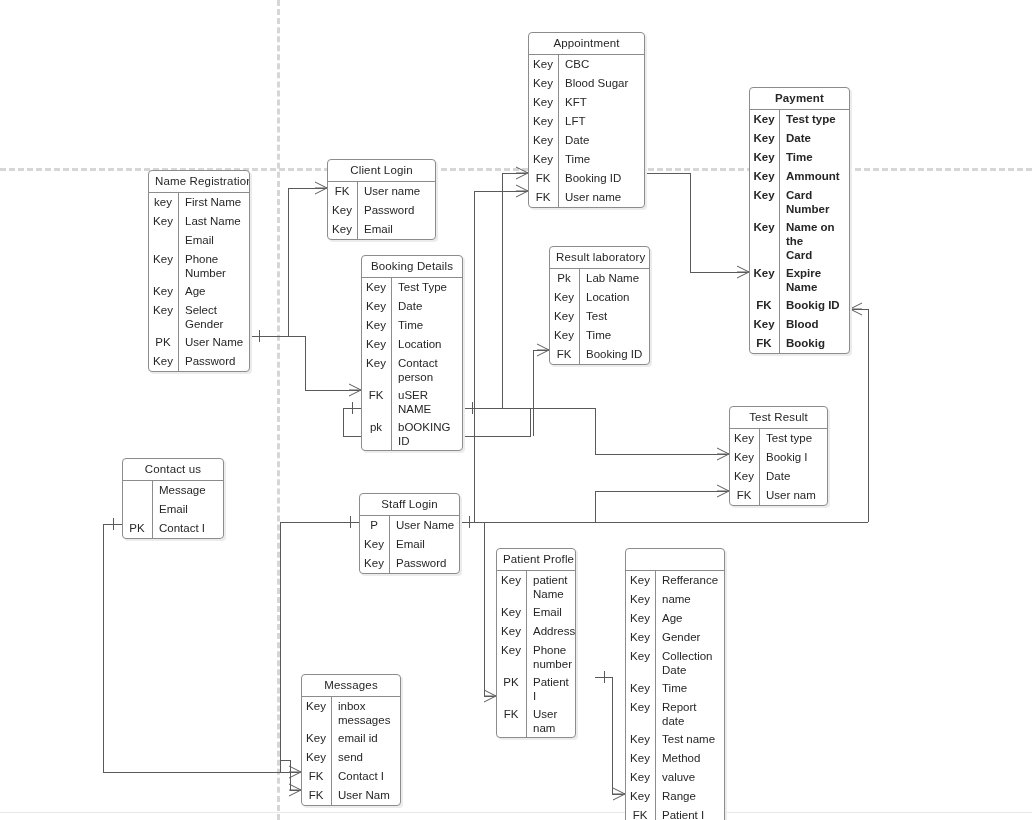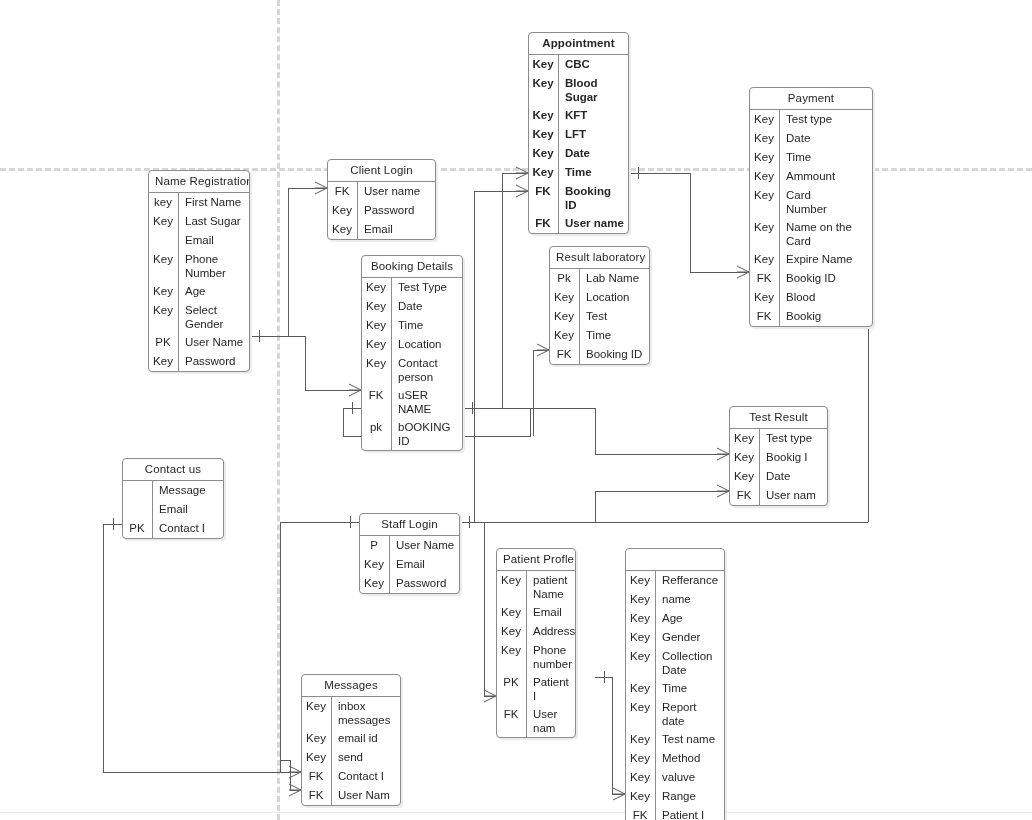--- a/index.html
+++ b/index.html
@@ -171,21 +171,21 @@
 
   <div id="entities">
       <div class="entity k30" style="left: 148px; top: 170px; width: 102px;">
         <div class="etitle">Name Registration</div>
         <div class="erow" style="border-bottom: none;">
           <div class="ekey">key</div>
           <div class="eattr">First Name</div>
         </div>
         <div class="erow" style="border-bottom: none;">
           <div class="ekey">Key</div>
-          <div class="eattr">Last Sugar</div>
+          <div class="eattr">Last Name</div>
         </div>
         <div class="erow" style="border-bottom: none;">
           <div class="ekey"></div>
           <div class="eattr">Email</div>
         </div>
         <div class="erow" style="border-bottom: none;">
           <div class="ekey">Key</div>
           <div class="eattr">Phone
 Number</div>
         </div>
@@ -215,21 +215,21 @@
         </div>
         <div class="erow" style="border-bottom: none;">
           <div class="ekey">Key</div>
           <div class="eattr">Password</div>
         </div>
         <div class="erow">
           <div class="ekey">Key</div>
           <div class="eattr">Email</div>
         </div>
       </div>
-      <div class="entity k30" style="left: 528px; top: 32px; width: 101px; font-weight: bold;">
+      <div class="entity k30" style="left: 528px; top: 32px; width: 117px;">
         <div class="etitle">Appointment</div>
         <div class="erow" style="border-bottom: none;">
           <div class="ekey">Key</div>
           <div class="eattr">CBC</div>
         </div>
         <div class="erow" style="border-bottom: none;">
           <div class="ekey">Key</div>
           <div class="eattr">Blood Sugar</div>
         </div>
         <div class="erow" style="border-bottom: none;">
@@ -250,21 +250,21 @@
         </div>
         <div class="erow" style="border-bottom: none;">
           <div class="ekey">FK</div>
           <div class="eattr">Booking ID</div>
         </div>
         <div class="erow">
           <div class="ekey">FK</div>
           <div class="eattr">User name</div>
         </div>
       </div>
-      <div class="entity k30" style="left: 749px; top: 87px; width: 124px;">
+      <div class="entity k30" style="left: 749px; top: 87px; width: 101px; font-weight: bold;">
         <div class="etitle">Payment</div>
         <div class="erow" style="border-bottom: none;">
           <div class="ekey">Key</div>
           <div class="eattr">Test type</div>
         </div>
         <div class="erow" style="border-bottom: none;">
           <div class="ekey">Key</div>
           <div class="eattr">Date</div>
         </div>
         <div class="erow" style="border-bottom: none;">
@@ -369,21 +369,21 @@
         </div>
         <div class="erow" style="border-bottom: none;">
           <div class="ekey">Key</div>
           <div class="eattr">Date</div>
         </div>
         <div class="erow">
           <div class="ekey">FK</div>
           <div class="eattr">User nam</div>
         </div>
       </div>
-      <div class="entity k30" style="left: 359px; top: 493px; width: 101px; margin-top: 20px;">
+      <div class="entity k30" style="left: 359px; top: 493px; width: 101px;">
         <div class="etitle">Staff Login</div>
         <div class="erow" style="border-bottom: none;">
           <div class="ekey">P</div>
           <div class="eattr">User Name</div>
         </div>
         <div class="erow" style="border-bottom: none;">
           <div class="ekey">Key</div>
           <div class="eattr">Email</div>
         </div>
         <div class="erow">

